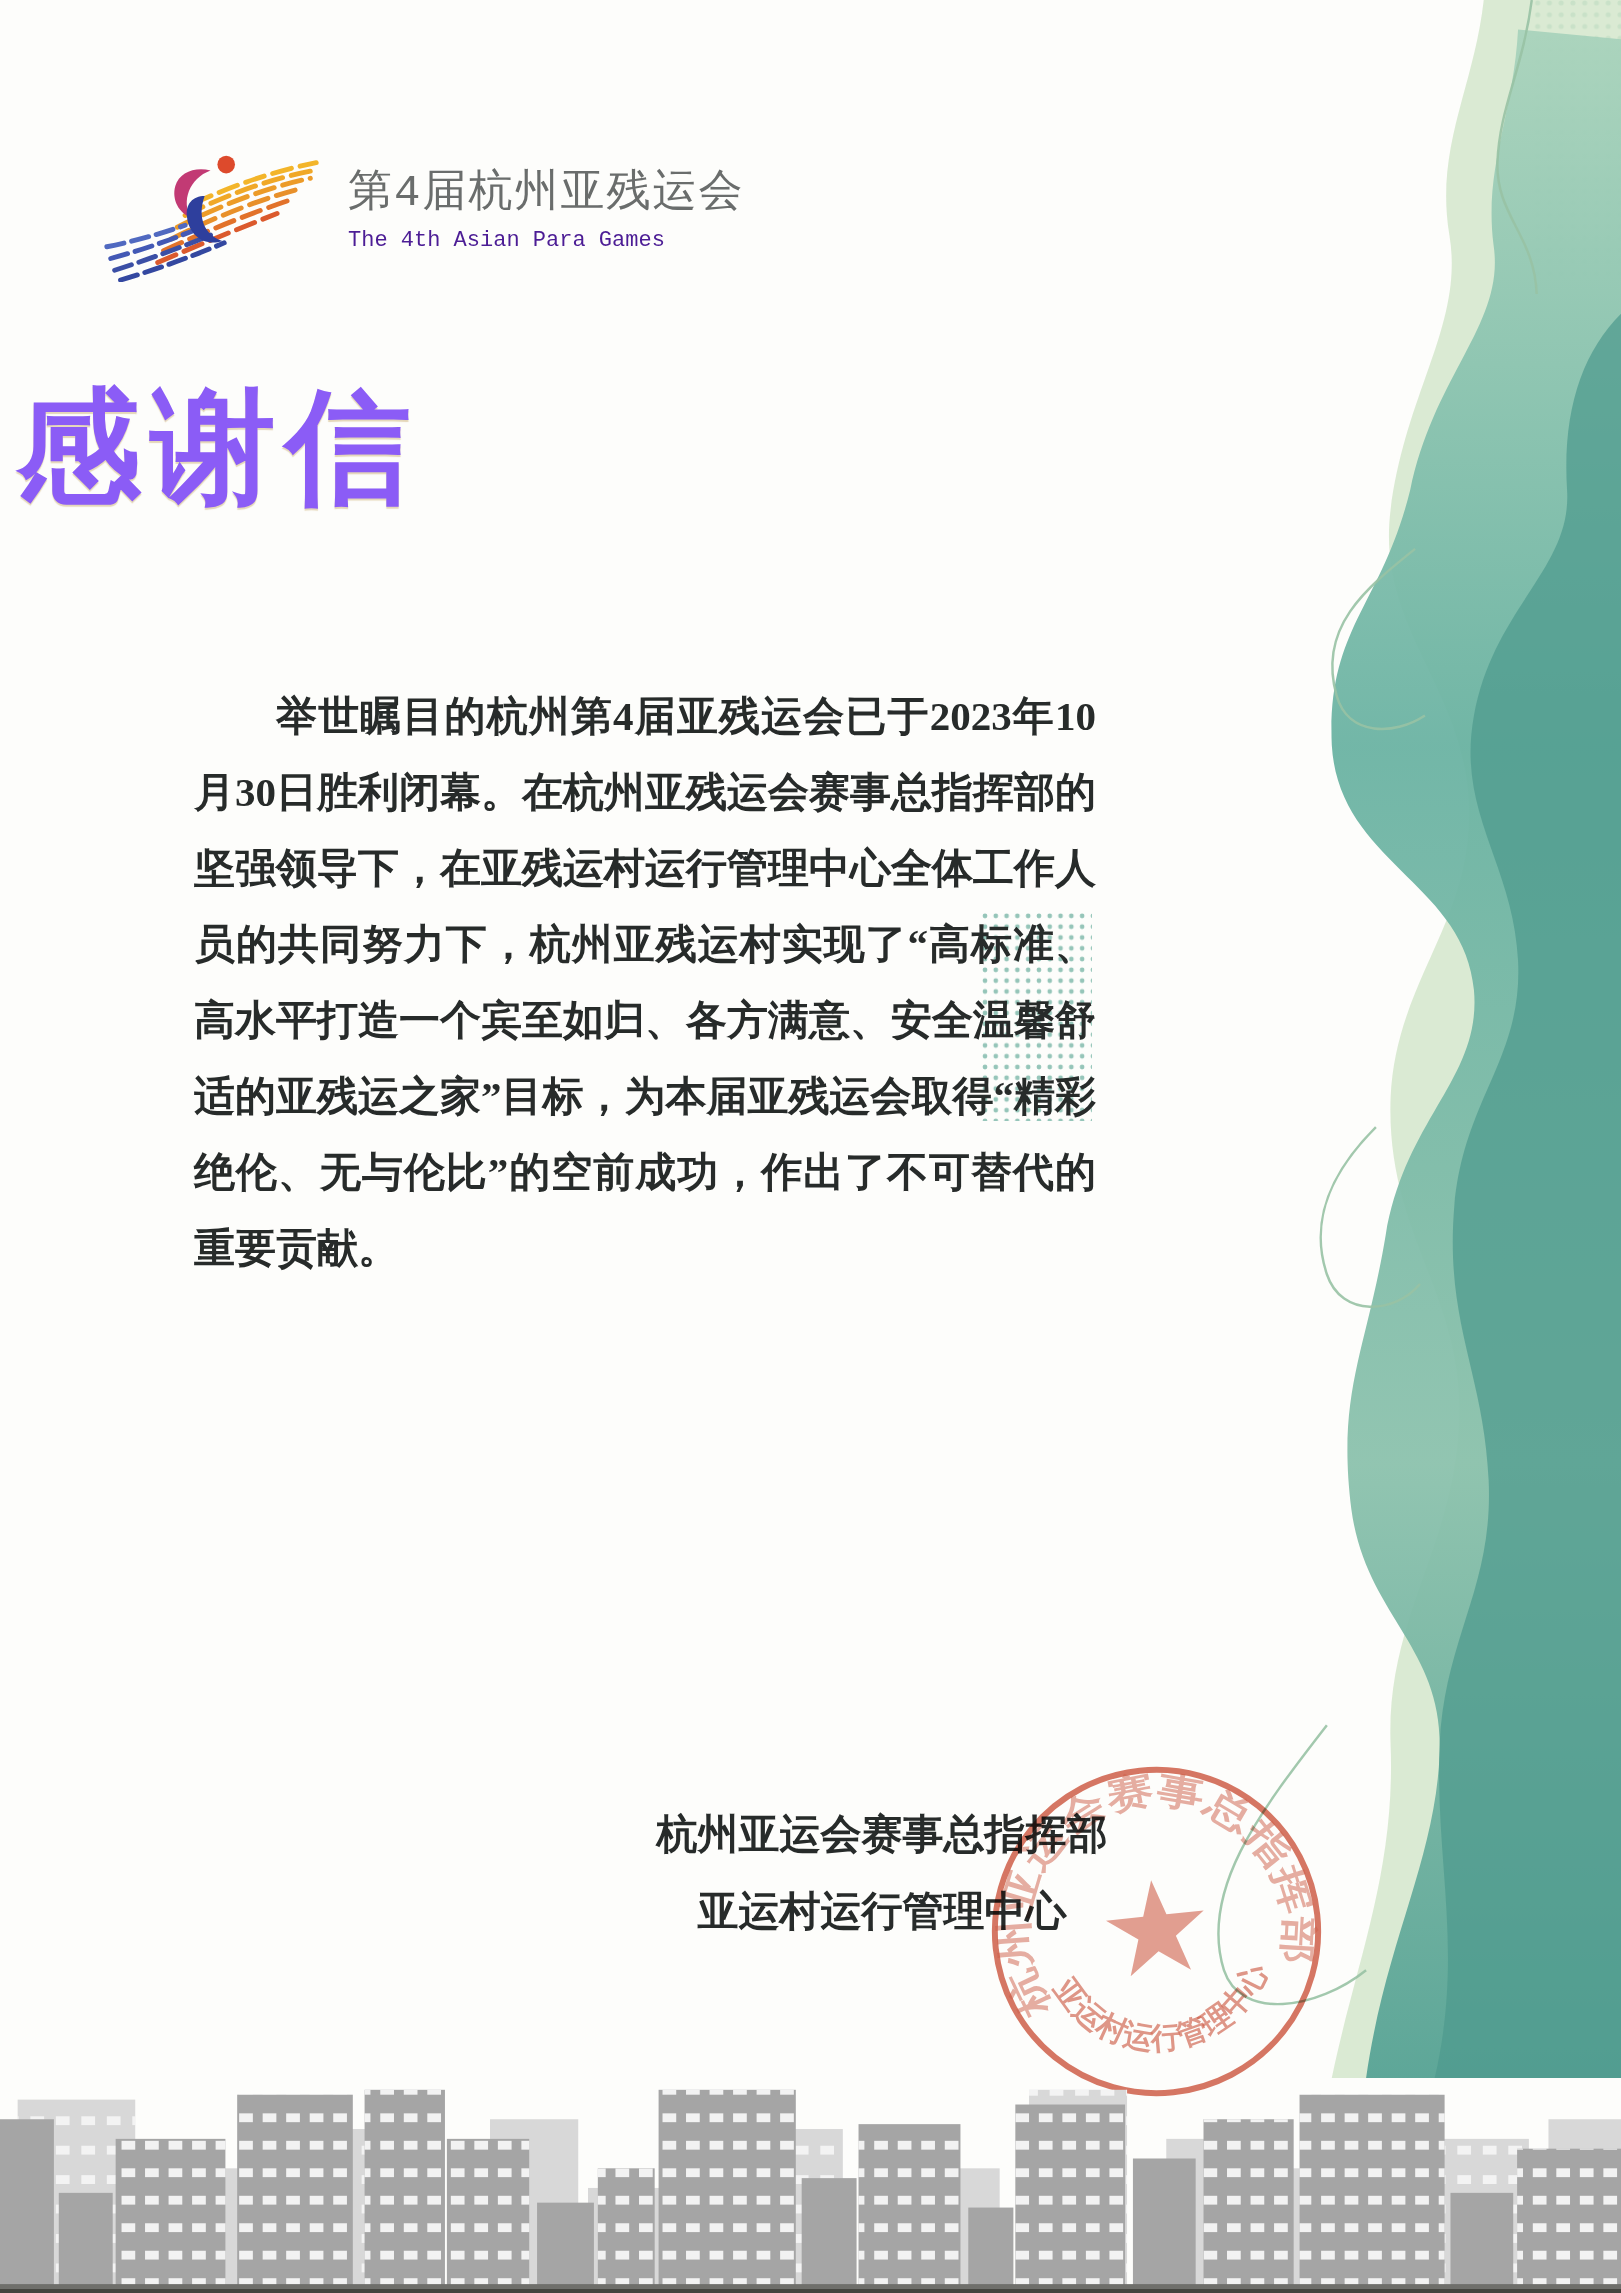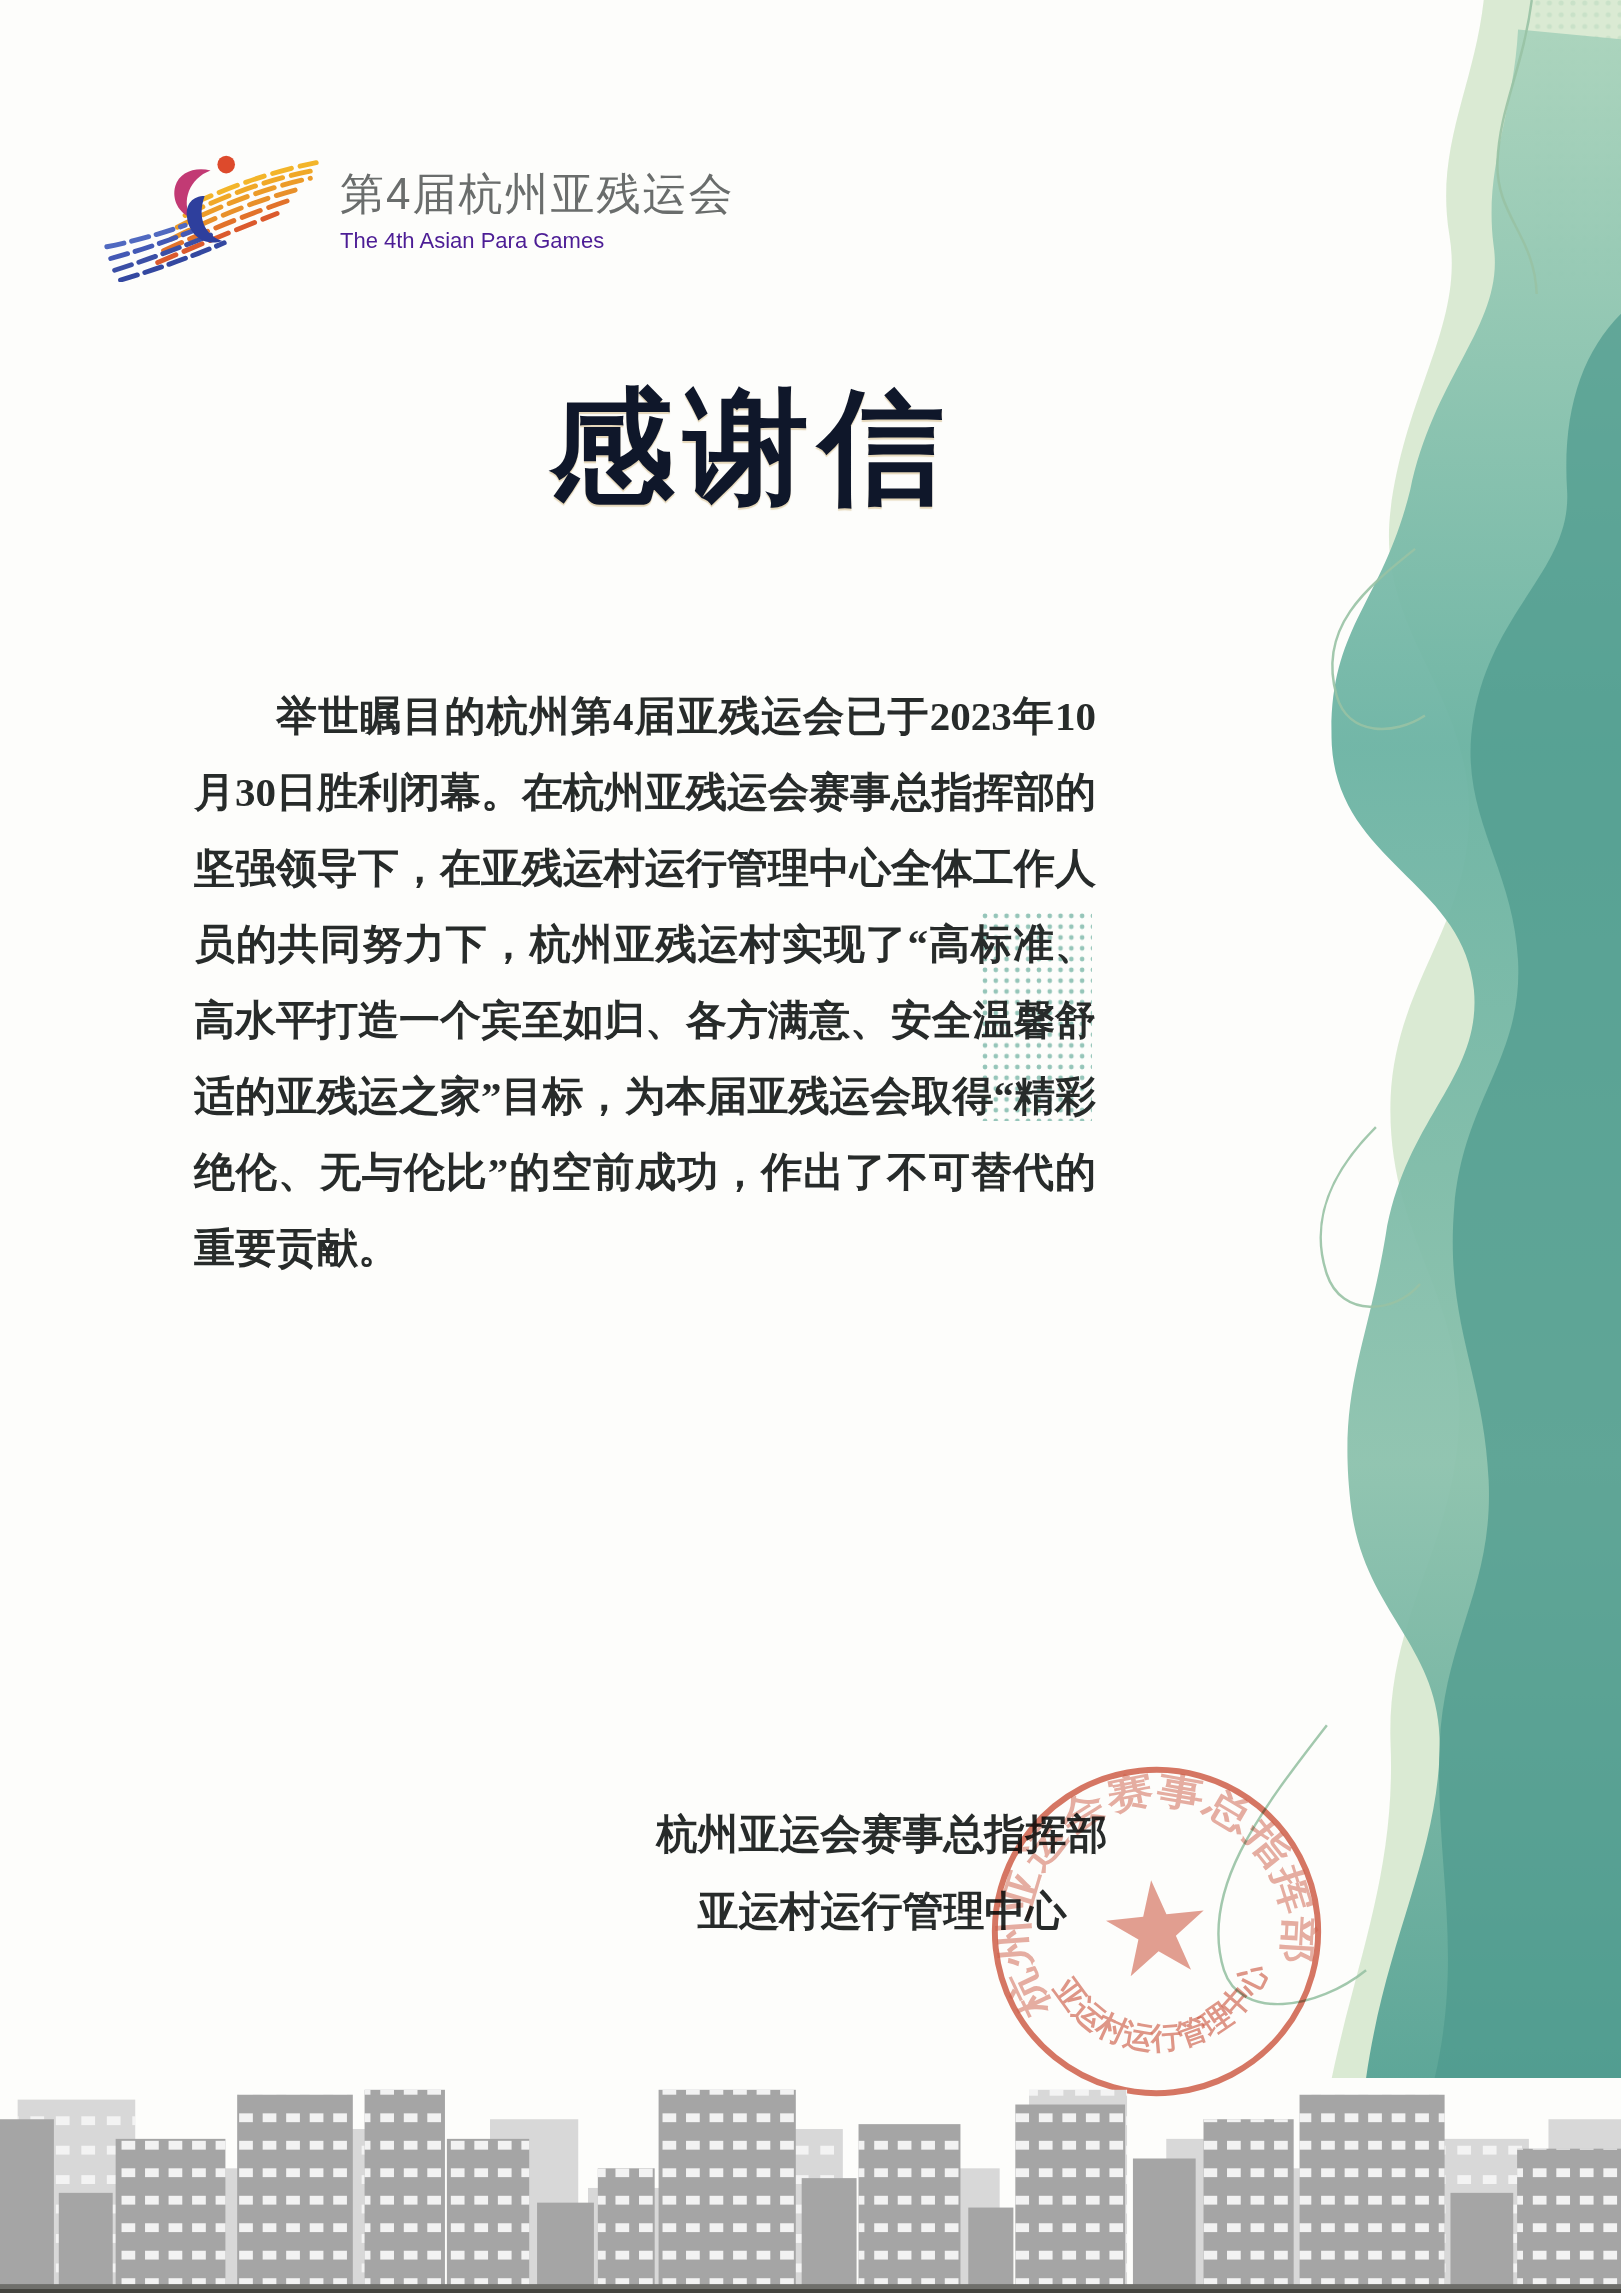--- a/index.html
+++ b/index.html
@@ -8,30 +8,30 @@
     width:1621px;height:2294px;
     margin:0 auto;
     background:#fdfdfb;
     overflow:hidden;
     font-family:"Liberation Serif","DejaVu Serif",serif;
     color:#262928;
   }
   
   .logo-wrap{position:absolute;left:94px;top:145px;display:flex;align-items:center;}
   .logo-icon{width:237px;height:137px;flex:0 0 auto;}
-  .logo-text{margin-left:9px;font-family:Liberation Sans, sans-serif;color:#6a6d6c;}
+  .logo-text{margin-left:17px;font-family:Liberation Mono, monospace;color:#6a6d6c;}
   .logo-title{font-size:44px;letter-spacing:2px;line-height:53px;font-weight:500;}
   .logo-sub{font-size:22px;line-height:41px;color:#4c1d95;}
   
   .letter-title{
-    position:absolute;left:0;right:118px;top:365px;
-    text-align:center;
+    position:absolute;left:16px;right:118px;top:365px;
+    text-align:left;
     font-size:125px;font-weight:bold;
     letter-spacing:9.8px;
-    color:#0f172a;
+    color:#8b5cf6;
     text-shadow:0 2px 1px rgba(166,114,9,.28);
   }
   
   .addressee{
     position:absolute;left:238px;top:580px;
     font-size:51px;font-weight:bold;color:#303433;
     border-bottom:3.9px solid #2e3231;
     padding:0 3.9px 7.8px 0;
     letter-spacing:2px;
   }

